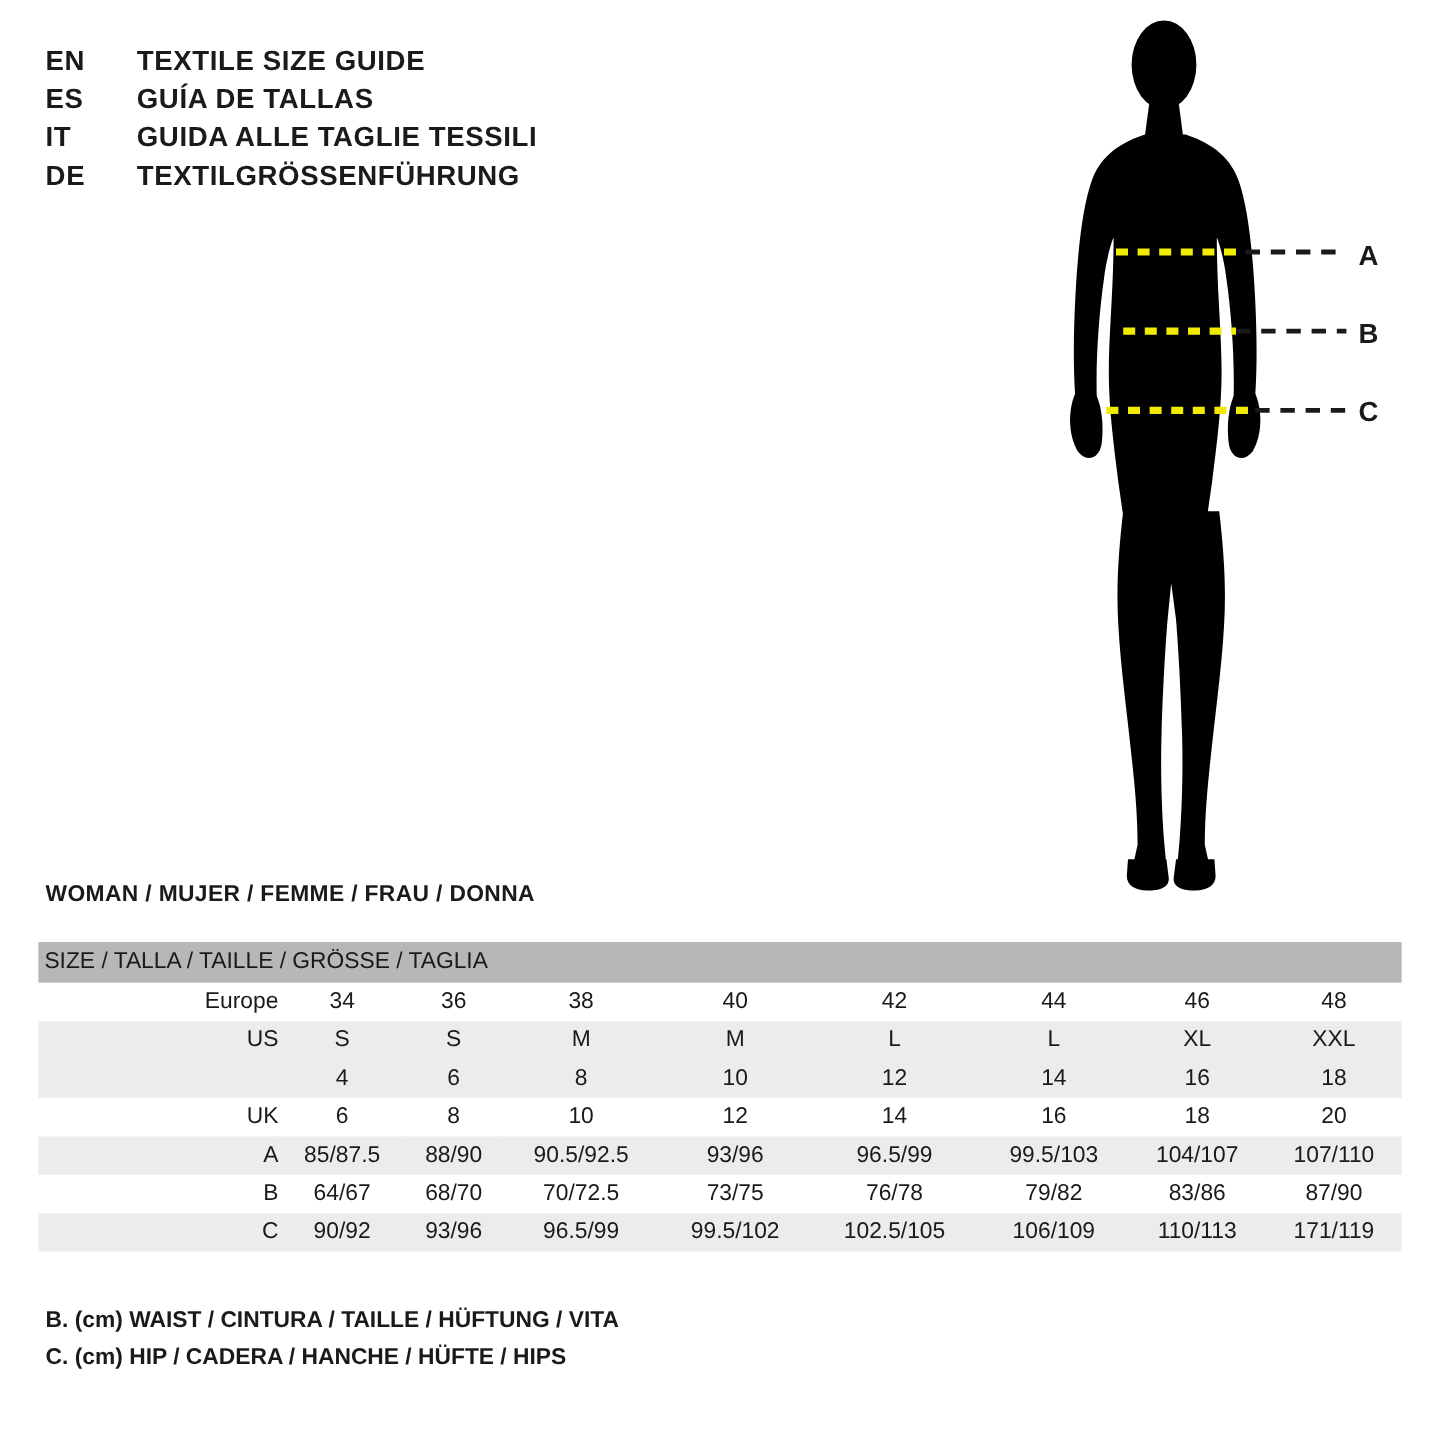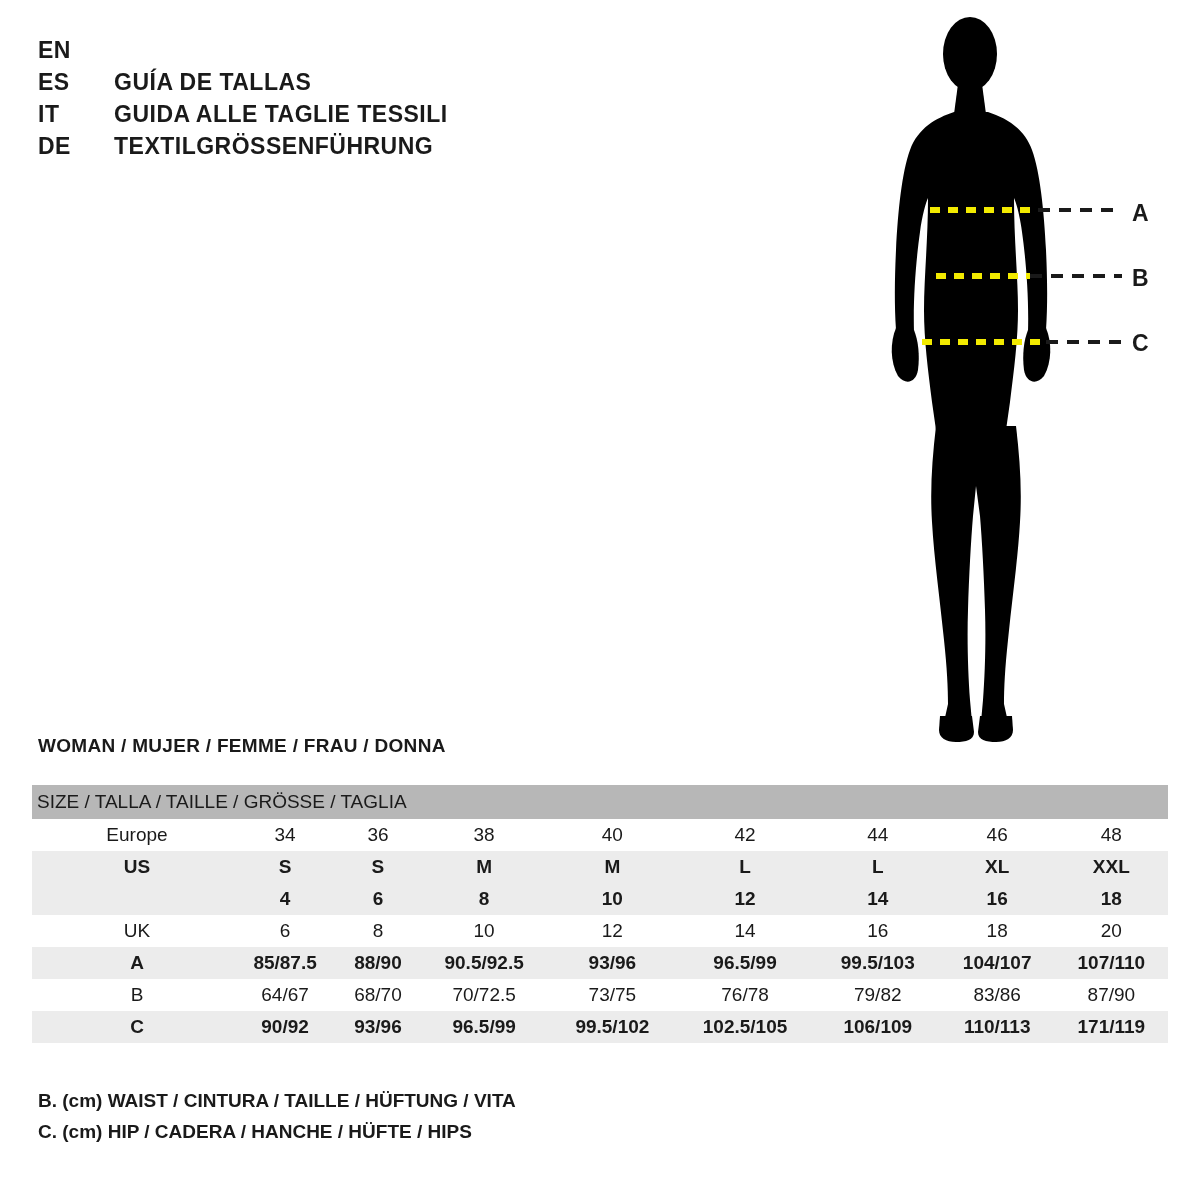--- a/index.html
+++ b/index.html
@@ -86,33 +86,33 @@
     font-size: 19px;
   }
   table.size-table td, table.size-table th {
     padding: 0;
     height: 32px;
     text-align: center;
     font-weight: normal;
     color: #1a1a1a;
   }
   table.size-table .rowlabel {
-    text-align: center;
+    text-align: right;
     padding-left: 10px;
     width: 190px;
   }
   tr.head-row td {
     background: #b7b7b7;
     text-align: left;
     padding-left: 5px;
     font-size: 19px;
     font-weight: normal;
     height: 34px;
   }
-  tr.shade td { background: #ececec; font-weight: bold; }
+  tr.shade td { background: #ececec; }
   tr.plain td { background: #ffffff; }
 
   
   .footnotes {
     position: absolute;
     left: 38px;
     top: 1085px;
     width: 800px;
   }
   .footnote {
@@ -122,20 +122,21 @@
     line-height: 31px;
     white-space: nowrap;
   }
 </style>
 </head>
 <body>
 
 <div class="lang-block">
   <div class="lang-row">
     <span class="lang-code">EN</span>
+    <span class="lang-title">TEXTILE SIZE GUIDE</span>
   </div>
   <div class="lang-row">
     <span class="lang-code">ES</span>
     <span class="lang-title">GUÍA DE TALLAS</span>
   </div>
   <div class="lang-row">
     <span class="lang-code">IT</span>
     <span class="lang-title">GUIDA ALLE TAGLIE TESSILI</span>
   </div>
   <div class="lang-row">

